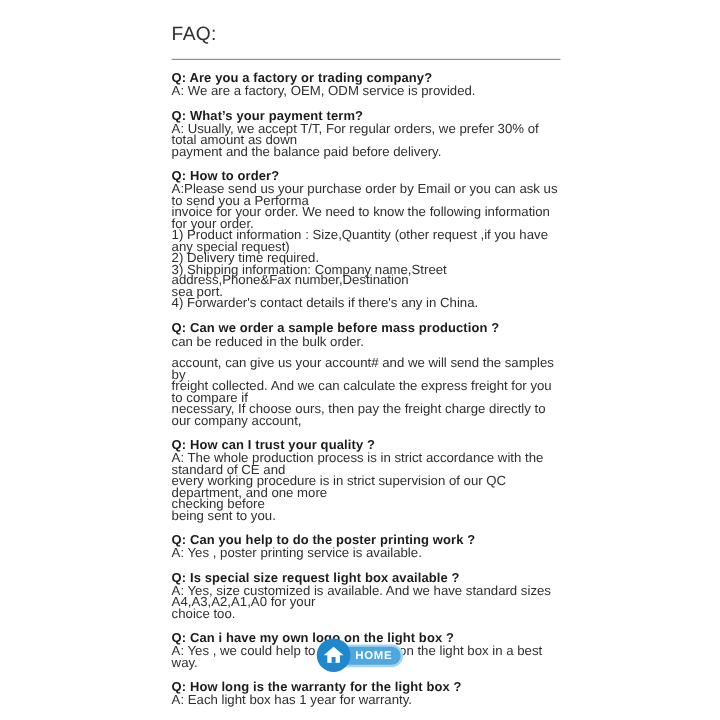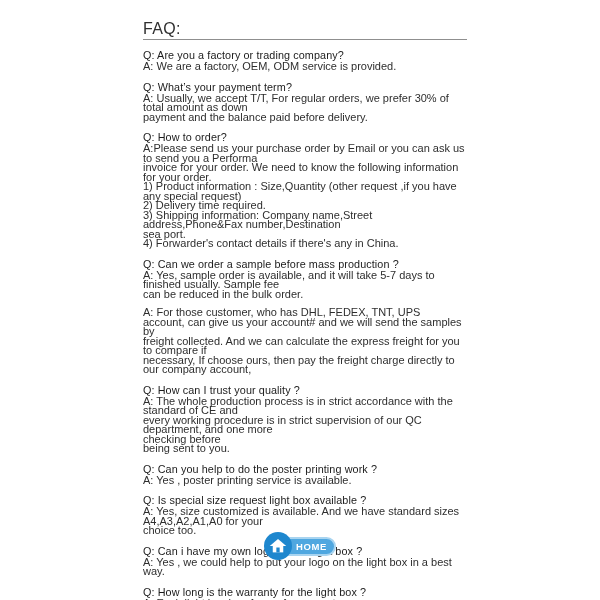--- a/index.html
+++ b/index.html
@@ -10,35 +10,35 @@
     font-family:"Liberation Sans", sans-serif;
     overflow:hidden;
   }
   .content{
     position:absolute;
     left:143px; top:20px;
     width:324px;
   }
   .title-row{
     border-bottom:1px solid #8f8f8f;
-    padding-bottom:1px;
+    padding-bottom:11px;
   }
   .page-title{
     margin:0;
     font-size:16px;
     font-weight:normal;
     color:#2f2f2f;
     letter-spacing:0.3px;
   }
   .faq-list{ margin-top:9px; }
   .faq-item{ margin-bottom:9px; }
   .faq-q{
     font-size:10.8px;
     line-height:12px;
-    font-weight:normal;
+    font-weight:bold;
     color:#1b1b1b;
     letter-spacing:0.1px;
     margin-bottom:1px;
   }
   .faq-a-line{
     font-size:11px;
     line-height:9.5px;
     color:#2e2e2e;
   }
   .home-wrap{
@@ -108,28 +108,26 @@
             <div class="faq-a-line">2) Delivery time required.</div>
             <div class="faq-a-line">3) Shipping information: Company name,Street address,Phone&amp;Fax number,Destination</div>
             <div class="faq-a-line">sea port.</div>
             <div class="faq-a-line">4) Forwarder's contact details if there's any in China.</div>
           </div>
     </div>
 
     <div class="faq-item">
       <div class="faq-q">Q: Can we order a sample before mass production ?</div>
       <div class="faq-a">
-            <div class="faq-a-line">A: Yes, sample order is available, and it will take 5-7 days to finished usually. Sample fee</div>
             <div class="faq-a-line">can be reduced in the bulk order.</div>
           </div>
     </div>
 
     <div class="faq-item">
       <div class="faq-a">
-            <div class="faq-a-line">A: For those customer, who has DHL, FEDEX, TNT, UPS</div>
             <div class="faq-a-line">account, can give us your account# and we will send the samples by</div>
             <div class="faq-a-line">freight collected. And we can calculate the express freight for you to compare if</div>
             <div class="faq-a-line">necessary, If choose ours, then pay the freight charge directly to our company account,</div>
           </div>
     </div>
 
     <div class="faq-item">
       <div class="faq-q">Q: How can I trust your quality ?</div>
       <div class="faq-a">
             <div class="faq-a-line">A: The whole production process is in strict accordance with the standard of  CE and</div>

